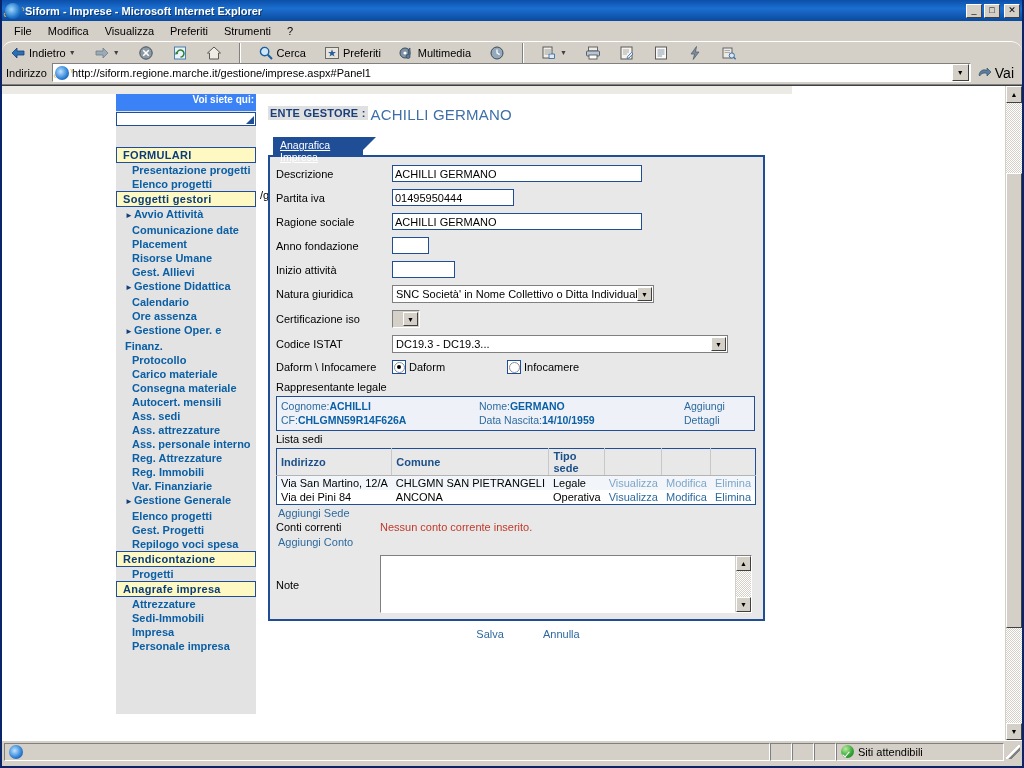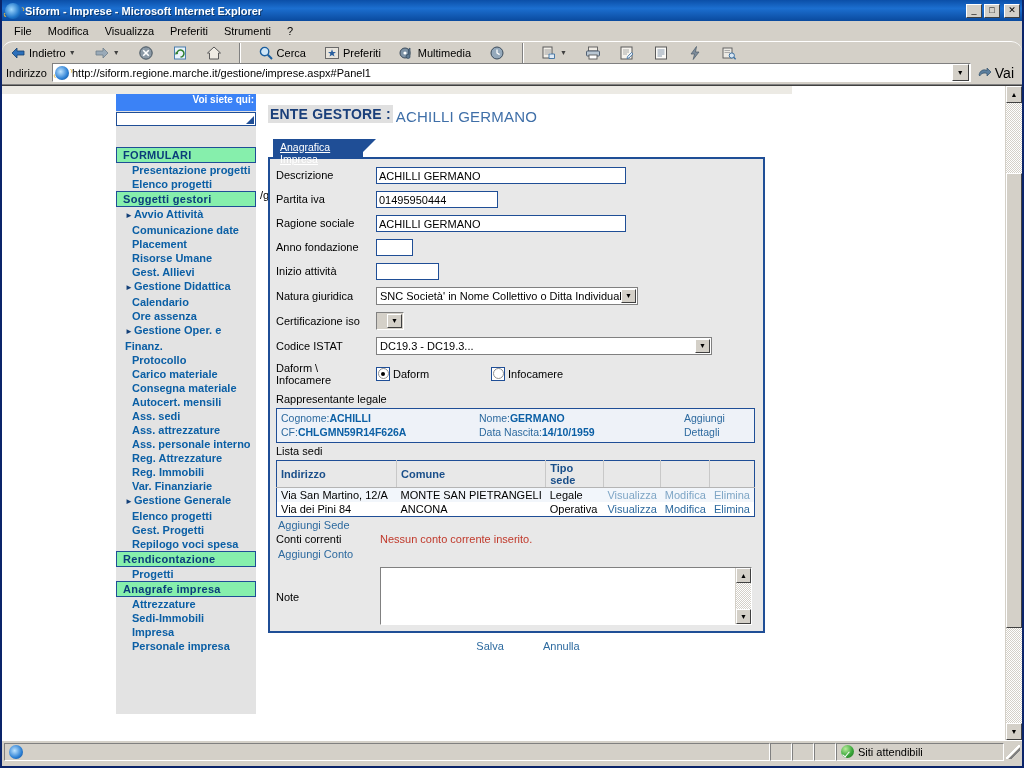--- a/index.html
+++ b/index.html
@@ -153,39 +153,39 @@
   }
   #nav-search::after {
     content: ""; position: absolute; right: 1px; bottom: 1px;
     width: 0; height: 0;
     border-left: 8px solid transparent;
     border-bottom: 8px solid #1f4e96;
   }
   #nav-items { margin-top: 21px; }
   .nav-sec {
     border: 1px solid #1f4e96;
-    background: #86efac;
+    background: #fef9c3;
     color: #0b3d7a; font-weight: bold; font-size: 11px;
     padding: 1px 0 1px 6px;
     letter-spacing: .3px;
     margin-bottom: 0px;
   }
   .nav-link {
     color: #0b5fa5; font-weight: bold; font-size: 11px;
     padding: 0 0 0 16px; line-height: 14px;
   }
   .nav-link.sub { padding-left: 9px; }
   .nav-link .arr { color: #123f78; font-size: 8px; margin-right: 1px; }
 
   
   #content { position: absolute; left: 266px; top: 20px; width: 520px; }
   .hdr-line { margin-bottom: 3px; white-space: nowrap; }
   .hdr-key {
     background: #e0e0e0; color: #1a3f7a;
-    font-weight: bold; font-size: 14px;
+    font-weight: bold; font-size: 11px;
     letter-spacing: .2px; padding: 1px 2px;
   }
   .hdr-val { color: #3f6fa8; font-size: 15px; letter-spacing: .2px; margin-left: 3px; vertical-align: middle;}
   #crumbpath { position: absolute; left: 258px; top: 103px; font-size: 11px; color: #000; }
 
   
   #tab-wrap { position: relative; height: 18px; margin-top: 14px; }
   #tab {
     position: absolute; left: 5px; top: 0;
     height: 18px; background: #1f4e96;
@@ -202,21 +202,21 @@
   }
 
   
   #panel {
     border: 2px solid #1f4e96;
     background: #e8e8e8;
     width: 497px;
     padding: 8px 8px 6px 6px;
   }
   .frow { display: flex; align-items: center; margin-bottom: 7px; }
-  .flabel { width: 100px; font-size: 11px; color: #000; flex: none; }
+  .flabel { width: 116px; font-size: 11px; color: #000; flex: none; }
   .fin {
     height: 17px; background: #fff;
     border: 1px solid #1f4e96;
     font-size: 11px; color: #000;
     padding: 1px 2px; line-height: 15px;
   }
   .fsel {
     height: 18px; background: #fff;
     border: 1px solid #808080;
     font-size: 11px; color: #000;
@@ -666,21 +666,21 @@
                 <th style="width:144px">Comune</th>
                 <th style="width:72px">Tipo sede</th>
                 <th style="width:50px"></th>
                 <th style="width:50px"></th>
                 <th style="border-right:none"></th>
               </tr>
             </thead>
             <tbody>
               <tr class="r0">
                 <td>Via San Martino, 12/A</td>
-                <td>MONTE SAN PIETRANGELI</td>
+                <td>CHLGMN SAN PIETRANGELI</td>
                 <td>Legale</td>
                 <td class="act">Visualizza</td>
                 <td class="act">Modifica</td>
                 <td class="act">Elimina</td>
               </tr>
               <tr class="r1">
                 <td>Via dei Pini 84</td>
                 <td>ANCONA</td>
                 <td>Operativa</td>
                 <td class="act">Visualizza</td>

